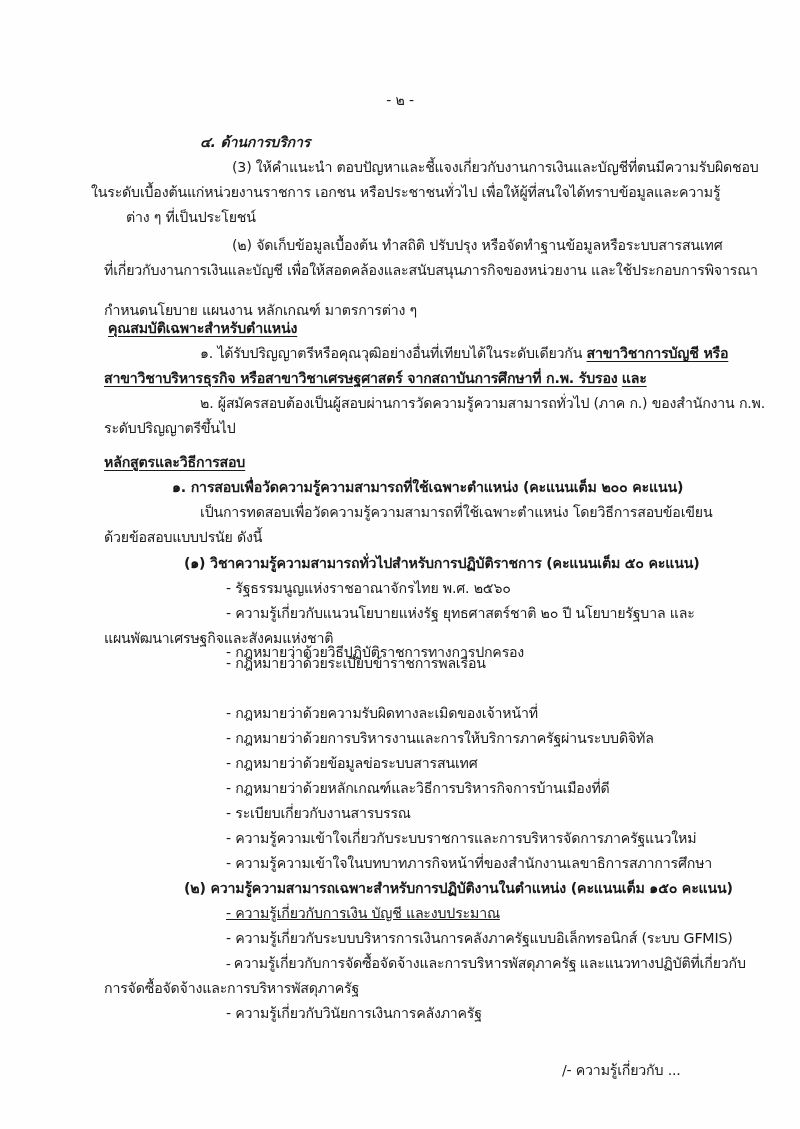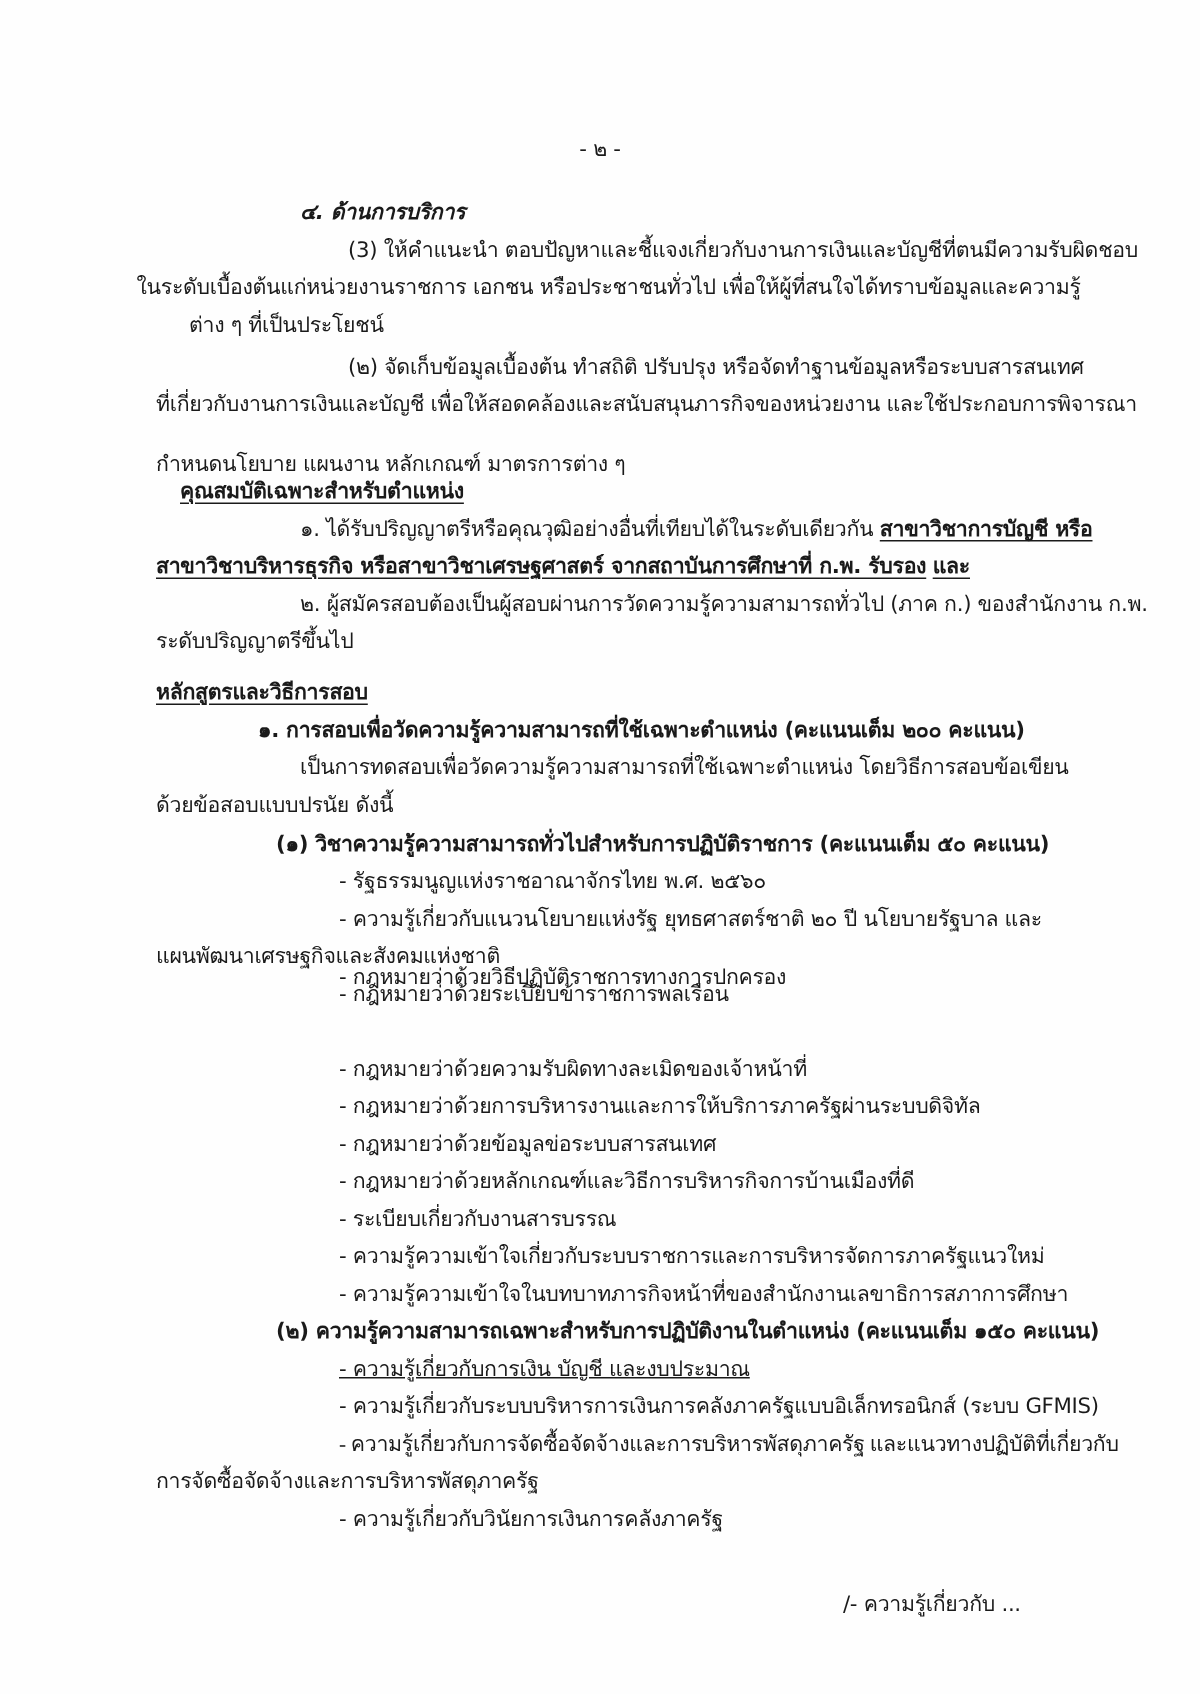--- a/index.html
+++ b/index.html
@@ -26,21 +26,21 @@
   <div class="ln pnum">- ๒ -</div>
 
   <div class="ln b" style="left:200px; top:132px;font-style:italic;">๔. ด้านการบริการ</div>
   <div class="ln" style="left:232px; top:157px;">(3) ให้คำแนะนำ ตอบปัญหาและชี้แจงเกี่ยวกับงานการเงินและบัญชีที่ตนมีความรับผิดชอบ</div>
   <div class="ln" style="left:91px; top:182px;">ในระดับเบื้องต้นแก่หน่วยงานราชการ เอกชน หรือประชาชนทั่วไป เพื่อให้ผู้ที่สนใจได้ทราบข้อมูลและความรู้</div>
   <div class="ln" style="left:116px; top:207px;margin-left:10px;">ต่าง ๆ ที่เป็นประโยชน์</div>
   <div class="ln" style="left:232px; top:235px;">(๒) จัดเก็บข้อมูลเบื้องต้น ทำสถิติ ปรับปรุง หรือจัดทำฐานข้อมูลหรือระบบสารสนเทศ</div>
   <div class="ln" style="left:104px; top:260px;">ที่เกี่ยวกับงานการเงินและบัญชี เพื่อให้สอดคล้องและสนับสนุนภารกิจของหน่วยงาน และใช้ประกอบการพิจารณา</div>
   <div class="ln" style="left:104px; top:285px;margin-top:15px;">กำหนดนโยบาย แผนงาน หลักเกณฑ์ มาตรการต่าง ๆ</div>
 
-  <div class="ln b u" style="left:120px; top:318px;text-align:center;">คุณสมบัติเฉพาะสำหรับตำแหน่ง</div>
+  <div class="ln b u" style="left:108px; top:318px;text-align:center;">คุณสมบัติเฉพาะสำหรับตำแหน่ง</div>
   <div class="ln" style="left:200px; top:343px;">
     <span>๑. ได้รับปริญญาตรีหรือคุณวุฒิอย่างอื่นที่เทียบได้ในระดับเดียวกัน</span>
     <span class="b u">สาขาวิชาการบัญชี หรือ</span>
   </div>
   <div class="ln" style="left:104px; top:368px;">
     <span class="b u">สาขาวิชาบริหารธุรกิจ หรือสาขาวิชาเศรษฐศาสตร์ จากสถาบันการศึกษาที่ ก.พ. รับรอง</span>
     <span class="b u">และ</span>
   </div>
   <div class="ln" style="left:200px; top:393px;">๒. ผู้สมัครสอบต้องเป็นผู้สอบผ่านการวัดความรู้ความสามารถทั่วไป (ภาค ก.) ของสำนักงาน ก.พ.</div>
   <div class="ln" style="left:104px; top:418px;">ระดับปริญญาตรีขึ้นไป</div>

